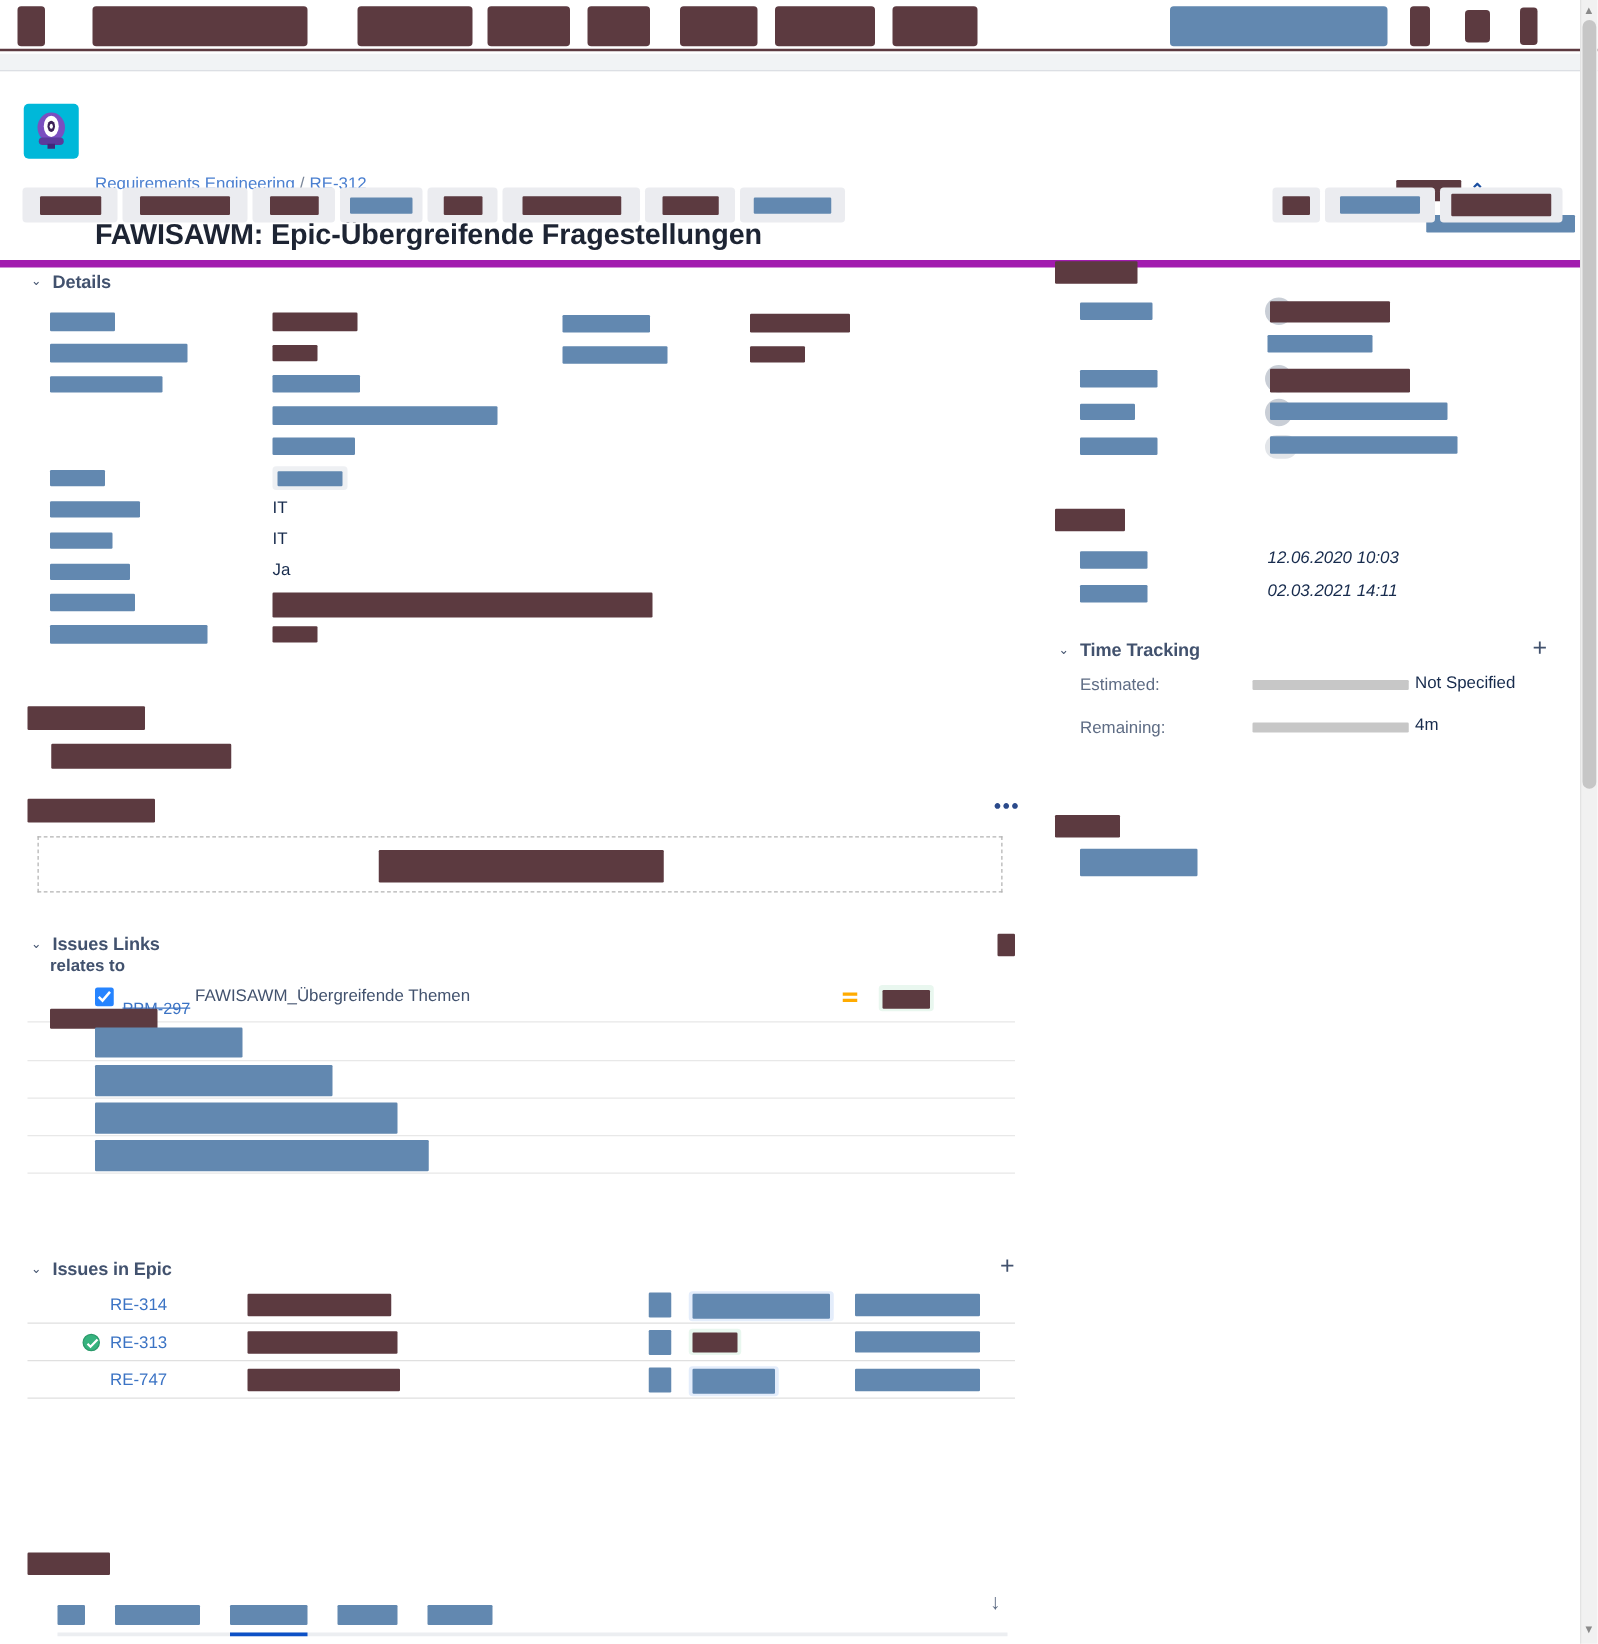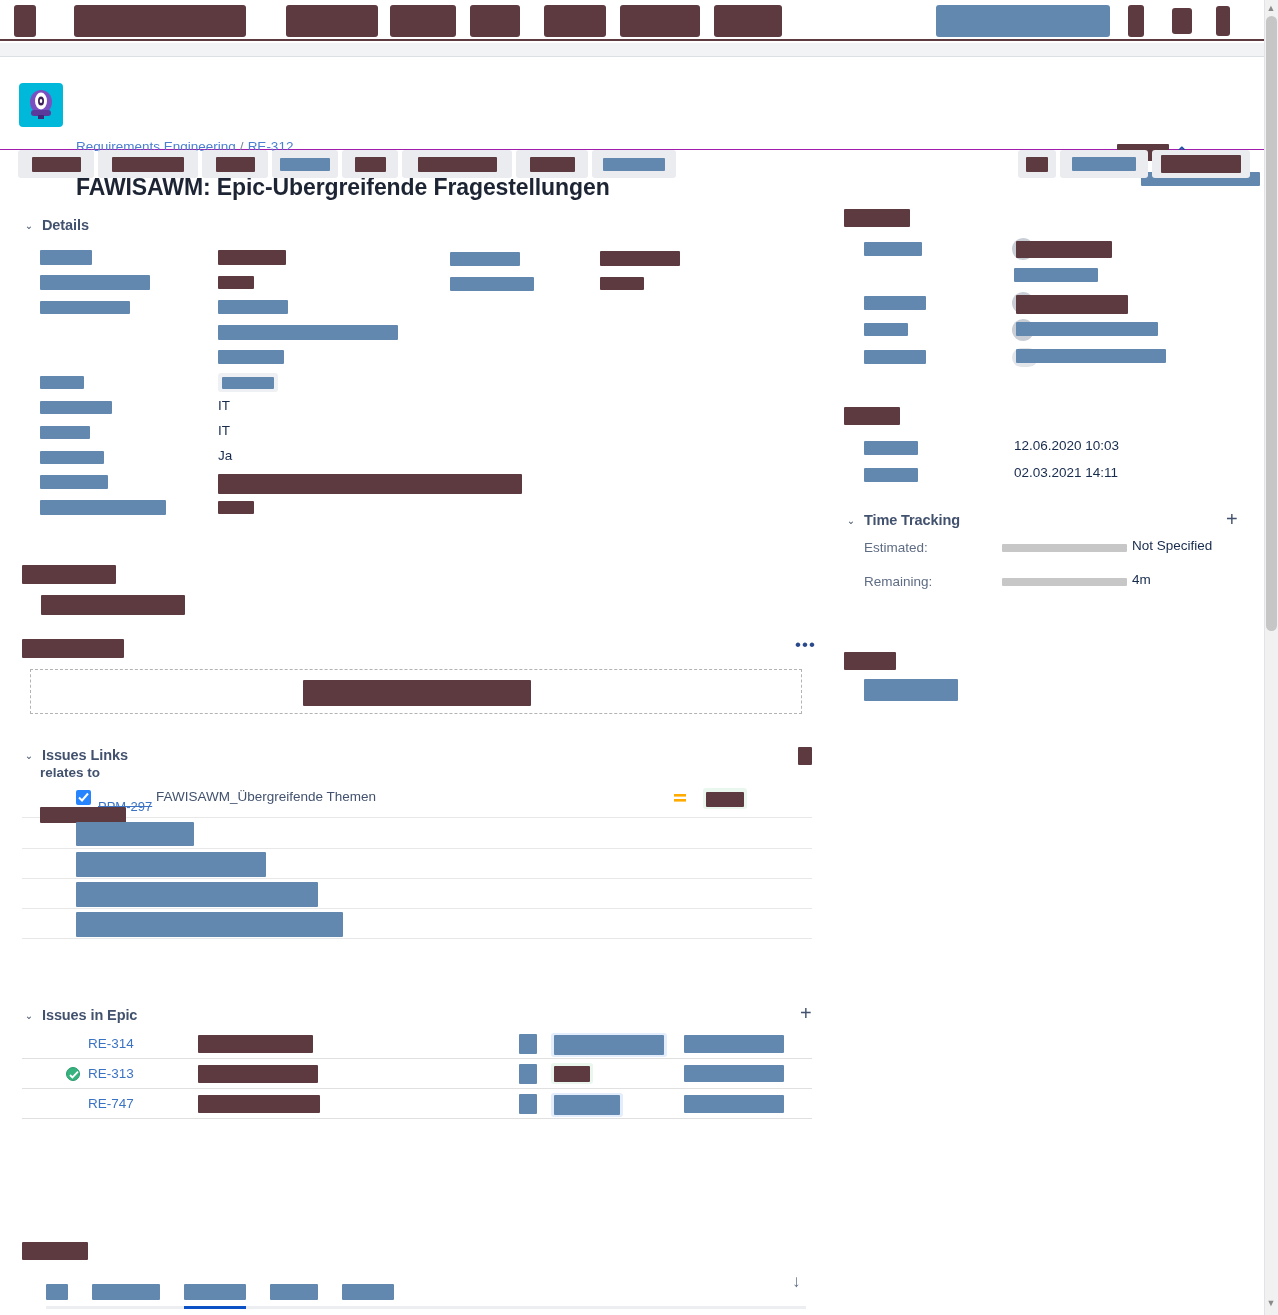--- a/index.html
+++ b/index.html
@@ -35,22 +35,22 @@
   #scroll-thumb {
     position:absolute; right:1px; top:16px; width:11px; height:615px;
     background:#c6c6c6; border-radius:6px;
   }
   #scroll-up, #scroll-dn { position:absolute; right:2px; width:10px; height:10px;
     color:#8a8a8a; font-size:9px; line-height:10px; text-align:center; }
   #scroll-up { top:3px; } #scroll-dn { top:1298px; }
 
   
   #page-header {
-    position:absolute; left:0; top:58px; width:1264px; height:92px;
-    background:#ffffff; border-bottom:1px solid #a21caf;
+    position:absolute; left:0; top:58px; width:1264px; height:156px;
+    background:#ffffff; border-bottom:6px solid #a21caf;
   }
   #epic-avatar {
     position:absolute; left:19px; top:25px; width:44px; height:44px;
     background:#00b8d9; border-radius:4px;
     display:flex; align-items:center; justify-content:center;
   }
   #breadcrumb { position:absolute; left:76px; top:81px; font-size:13.5px; color:#5e6c84; }
   #breadcrumb a { color:#4a7fd0; text-decoration:none; }
   #breadcrumb .sep { color:#7a8699; margin:0 4px; }
   #issue-title {
@@ -105,21 +105,21 @@
   }
   #desc-more { position:absolute; left:793px; top:639px; color:#2b4a8b; font-size:17px; letter-spacing:1px; }
   .strike { color:#3b73c4; text-decoration:line-through; }
   .epic-key { position:absolute; font-size:13.5px; color:#3b73c4; }
   .badge-green { background:#e9f7ef; border-radius:3px; padding:2px 3px; display:inline-block; }
   .badge-blue  { background:#e4edfb; border-radius:3px; padding:2px 3px; display:inline-block; }
   .badge-gray  { background:#e2e2e2; border-radius:3px; padding:2px 3px; display:inline-block; }
 
   
   #right-col { position:absolute; left:844px; top:0; width:410px; }
-  .pp-row { position:relative; height:27px; }
+  .pp-row { position:relative; height:27px;font-style:italic; }
   .avatar {
     position:absolute; width:22px; height:22px; border-radius:50%;
     background:#c9ced6;
   }
   .avatar-num {
     position:absolute; width:26px; height:19px; border-radius:10px;
     background:#e2e5e9; color:#42526e; font-size:12px;
     text-align:center; line-height:19px;
   }
   .date-val { position:absolute; left:170px; top:3px; font-size:13.5px; color:#172b4d; }

